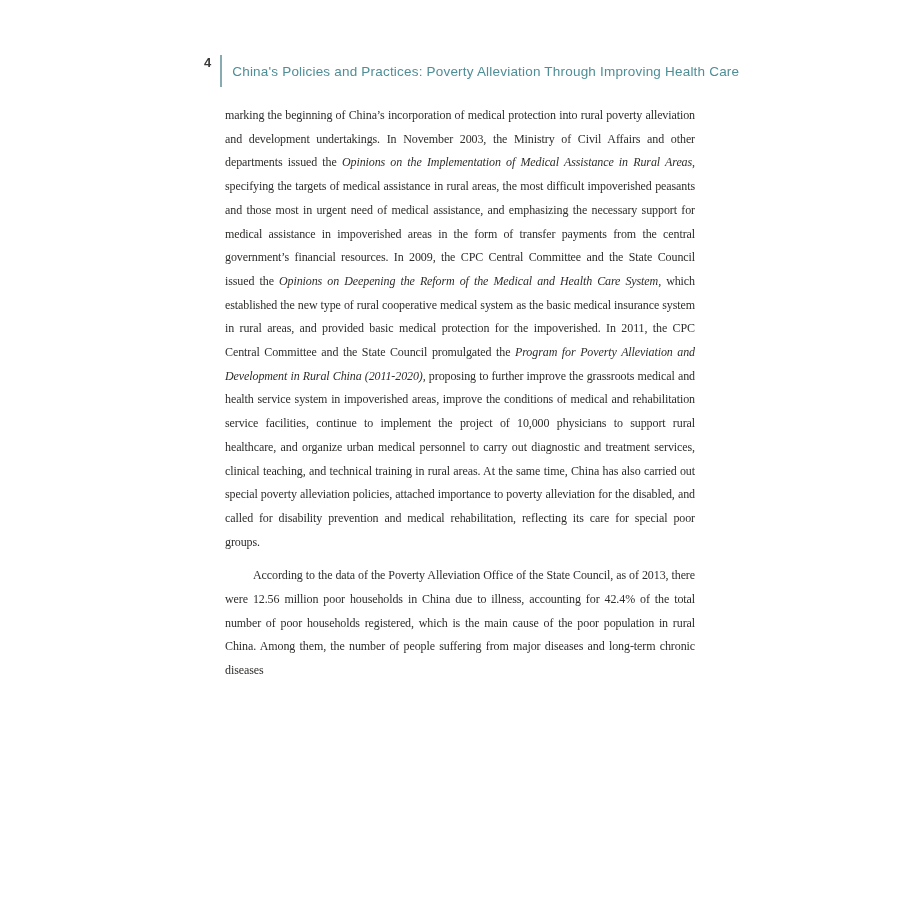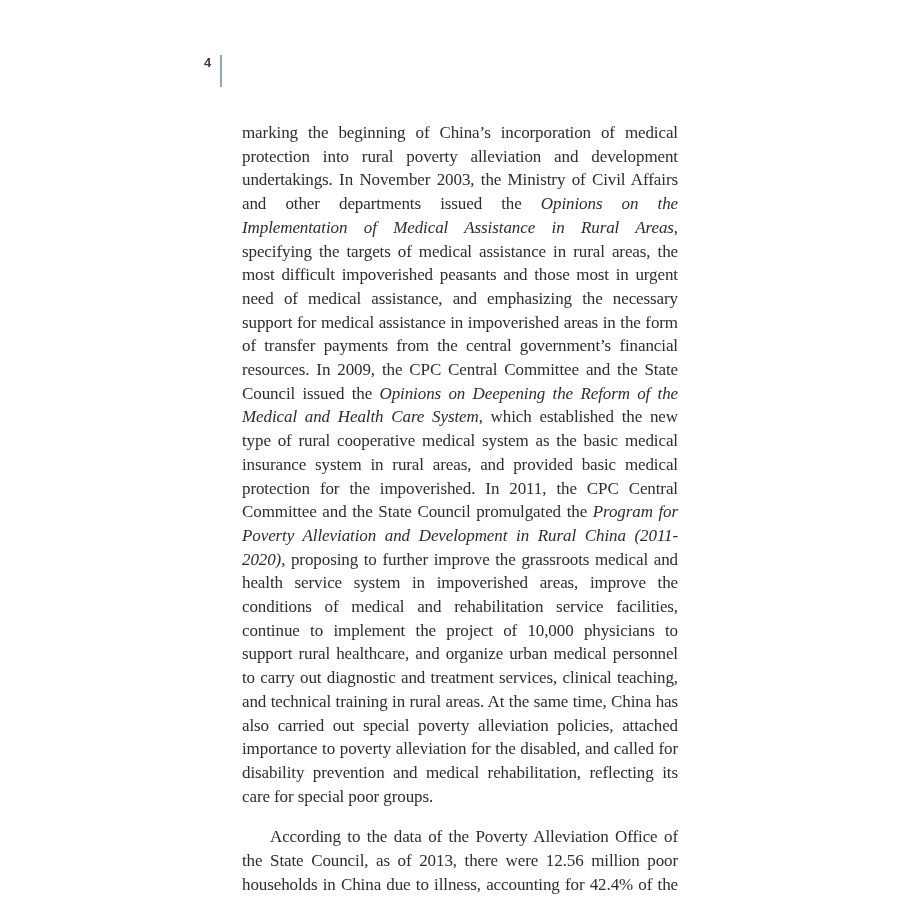--- a/index.html
+++ b/index.html
@@ -33,38 +33,39 @@
   }
   .htitle {
     font-family: "Liberation Sans", sans-serif;
     font-size: 13.5px; color: var(--accent);
     letter-spacing: 0.2px; white-space: nowrap;
   }
   .textcol {
     position: absolute; left: 225px; top: 104px; width: 470px;
   }
   .para {
-    font-size: 17px; line-height: 23.7px; color: var(--body);
+    font-size: 12px; line-height: 23.7px; color: var(--body);
     text-align: justify; letter-spacing: -0.1px;
-    margin: 17px;
+    margin: 0;
   }
   .para .italic { font-style: italic; }
   .para.indent-first { text-indent: 28px; }
   #p2 { margin-top: 10px; }
   .heading {
     font-size: 15.5px; font-weight: bold; color: var(--heading);
     margin: 18px 0 0 0; padding-left: 28px; line-height: 23px;
     font-family: "Liberation Serif", serif;
     letter-spacing: 0.1px;
   }
 </style>
 </head>
 <body>
 
 <div class="header">
   <span class="pagenum">4</span>
   <span class="divider"></span>
+  <span class="htitle">China's Policies and Practices: Poverty Alleviation Through Improving Health Care</span>
 </div>
 
 <div class="textcol">
   <p class="para" id="p1"><span>marking the beginning of China’s incorporation of medical protection into rural poverty alleviation and development undertakings. In November 2003, the Ministry of Civil Affairs and other departments issued the </span><span class="italic">Opinions on the Implementation of Medical Assistance in Rural Areas</span><span>, specifying the targets of medical assistance in rural areas, the most difficult impoverished peasants and those most in urgent need of medical assistance, and emphasizing the necessary support for medical assistance in impoverished areas in the form of transfer payments from the central government’s financial resources. In 2009, the CPC Central Committee and the State Council issued the </span><span class="italic">Opinions on Deepening the Reform of the Medical and Health Care System</span><span>, which established the new type of rural cooperative medical system as the basic medical insurance system in rural areas, and provided basic medical protection for the impoverished. In 2011, the CPC Central Committee and the State Council promulgated the </span><span class="italic">Program for Poverty Alleviation and Development in Rural China (2011-2020),</span><span> proposing to further improve the grassroots medical and health service system in impoverished areas, improve the conditions of medical and rehabilitation service facilities, continue to implement the project of 10,000 physicians to support rural healthcare, and organize urban medical personnel to carry out diagnostic and treatment services, clinical teaching, and technical training in rural areas. At the same time, China has also carried out special poverty alleviation policies, attached importance to poverty alleviation for the disabled, and called for disability prevention and medical rehabilitation, reflecting its care for special poor groups.</span></p>
   <p class="para indent-first" id="p2"><span>According to the data of the Poverty Alleviation Office of the State Council, as of 2013, there were 12.56 million poor households in China due to illness, accounting for 42.4% of the total number of poor households registered, which is the main cause of the poor population in rural China. Among them, the number of people suffering from major diseases and long-term chronic diseases</span></p>
 </div>
 
 </body></html>

